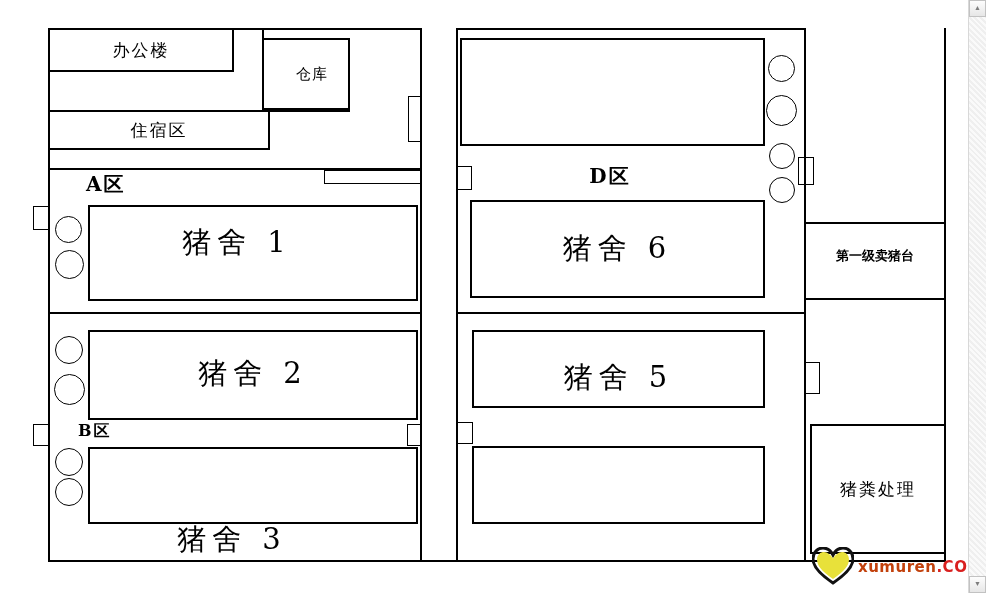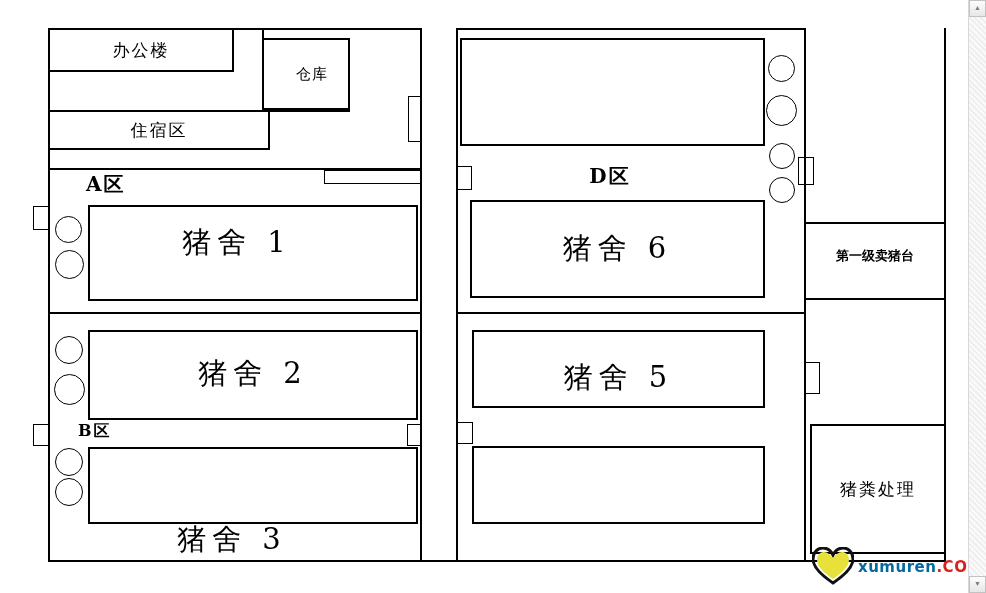--- a/index.html
+++ b/index.html
@@ -144,21 +144,21 @@
     letter-spacing: 3px;
     font-family: "DejaVu Sans", "Liberation Sans", sans-serif;
   }
   .wm-en {
     font-size: 15px;
     font-weight: bold;
     letter-spacing: 0.5px;
     font-family: "DejaVu Sans", "Liberation Sans", sans-serif;
     margin-top: 2px;
   }
-  .wm-en .gray { color: #0369a1; }
+  .wm-en .gray { color: #c2410c; }
   .wm-en .red { color: #d9201f; }
 </style>
 </head>
 <body>
 
 <div id="root">
 
   <div class="line-v" style="left:48px; top:28px; height:534px;"></div>
 
   <div class="line-h" style="left:48px; top:560px; width:898px;"></div>

